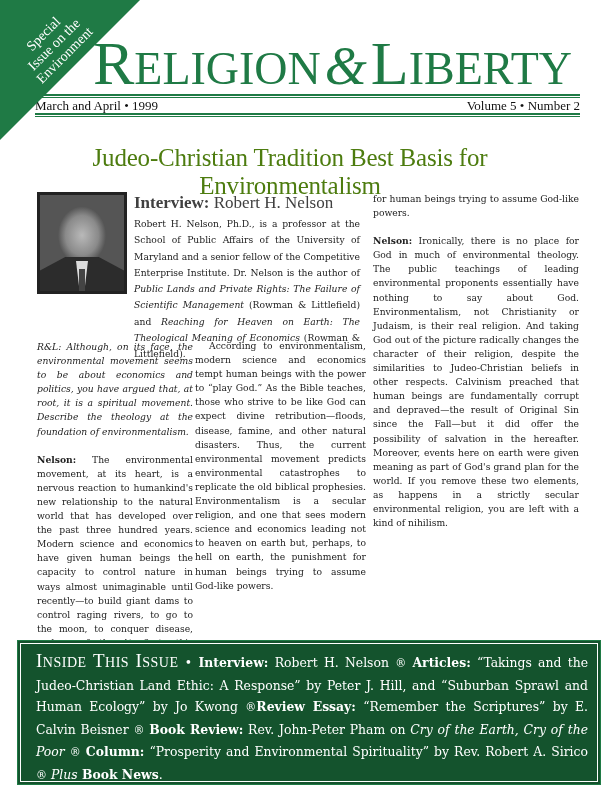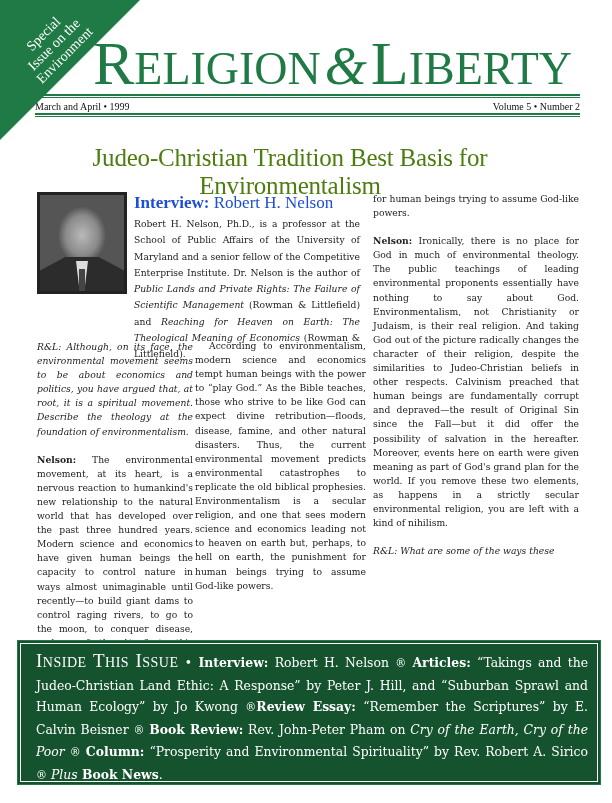--- a/index.html
+++ b/index.html
@@ -22,21 +22,21 @@
   .masthead-wrap { position:absolute; left: 35px; top: 30px; width: 545px; text-align:center; }
 
   .rule { position: absolute; left: 35px; width: 545px; background: #1f7a45; }
   .rule.r1 { top: 94px; height: 2px; }
   .rule.r2 { top: 97px; height: 1px; }
   .rule.r3 { top: 113px; height: 2px; }
   .rule.r4 { top: 116px; height: 1px; }
 
   .dateline {
     position: absolute; left: 35px; top: 100px; width: 545px; height: 12px;
-    font-family: "Liberation Serif", serif; font-size: 10px; color: #111;
+    font-family: "Liberation Serif", serif; font-size: 13px; color: #111;
     display: flex; justify-content: space-between; align-items: center;
   }
 
   .headline {
     position: absolute; left: 0; top: 144px; width: 580px; text-align: center;
     font-family: "Liberation Serif", serif; font-size: 25px; color: #4d7c0f; letter-spacing: -0.2px;
   }
 
   .photo {
     position: absolute; left: 37px; top: 192px; width: 90px; height: 102px;
@@ -52,21 +52,21 @@
     position: absolute; left: 0; right: 0; bottom: 0; height: 34px;
     background: #2c2c2c; clip-path: polygon(0 40%, 30% 0, 70% 0, 100% 40%, 100% 100%, 0 100%);
   }
   .photo-inner .shirt {
     position: absolute; left: 36px; bottom: 0; width: 12px; height: 30px; background: #ddd;
     clip-path: polygon(0 0, 100% 0, 70% 100%, 30% 100%);
   }
   .photo-inner .tie { position:absolute; left: 39px; bottom:0; width: 6px; height: 22px; background:#444; }
 
   .interview-box { position: absolute; left: 134px; top: 193px; width: 226px; }
-  .interview-title { font-family: "Liberation Serif", serif; font-size: 17px; color: #1d4ed8; margin-bottom: 3px; }
+  .interview-title { font-family: "Liberation Serif", serif; font-size: 17px; color: #404040; margin-bottom: 3px; }
   .interview-title b { font-weight: bold; }
   .bio { font-family: "DejaVu Serif", serif; font-size: 9.2px; line-height: 16.3px; text-align: justify; color: #222; }
   .bio i { font-style: italic; }
 
   .col { position: absolute; font-family: "DejaVu Serif", serif; font-size: 9.2px; line-height: 14.1px; text-align: justify; color: #222; }
   .col p { margin-bottom: 14px; }
   .col .q { font-style: italic; }
   .col .indent { text-indent: 14px; margin-bottom: 0; }
   .col b { font-weight: bold; }
   .col1 { left: 37px; top: 340px; width: 156px; }
@@ -136,20 +136,19 @@
 
 <div class="col col2">
   <div style="height:322px;overflow:hidden;">
     <p class="indent">According to environmentalism, modern science and economics tempt human beings with the power to “play God.” As the Bible teaches, those who strive to be like God can expect divine retribution—floods, disease, famine, and other natural disasters. Thus, the current environmental movement predicts environmental catastrophes to replicate the old biblical prophesies. Environmentalism is a secular religion, and one that sees modern science and economics leading not to heaven on earth but, perhaps, to hell on earth, the punishment for human beings trying to assume God-like powers.</p>
   </div>
 </div>
 
 <div class="col col3">
   <p>for human beings trying to assume God-like powers.</p>
   <p><b>Nelson:</b> <span>Ironically, there is no place for God in much of environmental theology. The public teachings of leading environmental proponents essentially have nothing to say about God. Environmentalism, not Christianity or Judaism, is their real religion. And taking God out of the picture radically changes the character of their religion, despite the similarities to Judeo-Christian beliefs in other respects. Calvinism preached that human beings are fundamentally corrupt and depraved—the result of Original Sin since the Fall—but it did offer the possibility of salvation in the hereafter. Moreover, events here on earth were given meaning as part of God's grand plan for the world. If you remove these two elements, as happens in a strictly secular environmental religion, you are left with a kind of nihilism.</span></p>
-  <p class="q">R&amp;L: What are some of the ways these</p>
 </div>
 
 <div class="toc">
   <div class="toc-text">
     <span class="toc-head"><span>I</span><span class="sc">NSIDE </span><span>T</span><span class="sc">HIS </span><span>I</span><span class="sc">SSUE</span></span><span> • </span><b>Interview:</b><span> Robert H. Nelson </span><span class="bullet">®</span> <b>Articles:</b><span> “Takings and the Judeo-Christian Land Ethic: A Response” by Peter J. Hill, and “Suburban Sprawl and Human Ecology” by Jo Kwong </span><span class="bullet">®</span><b>Review Essay:</b><span> “Remember the Scriptures” by E. Calvin Beisner </span><span class="bullet">®</span> <b>Book Review:</b><span> Rev. John-Peter Pham on </span><i>Cry of the Earth, Cry of the Poor</i> <span class="bullet">®</span> <b>Column:</b><span> “Prosperity and Environmental Spirituality” by Rev. Robert A. Sirico </span><span class="bullet">®</span> <i>Plus</i><b> Book News</b><span>.</span>
   </div>
 </div>
 
 </body></html>

